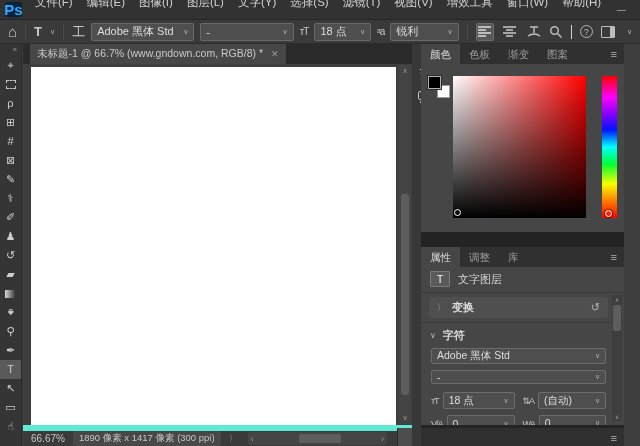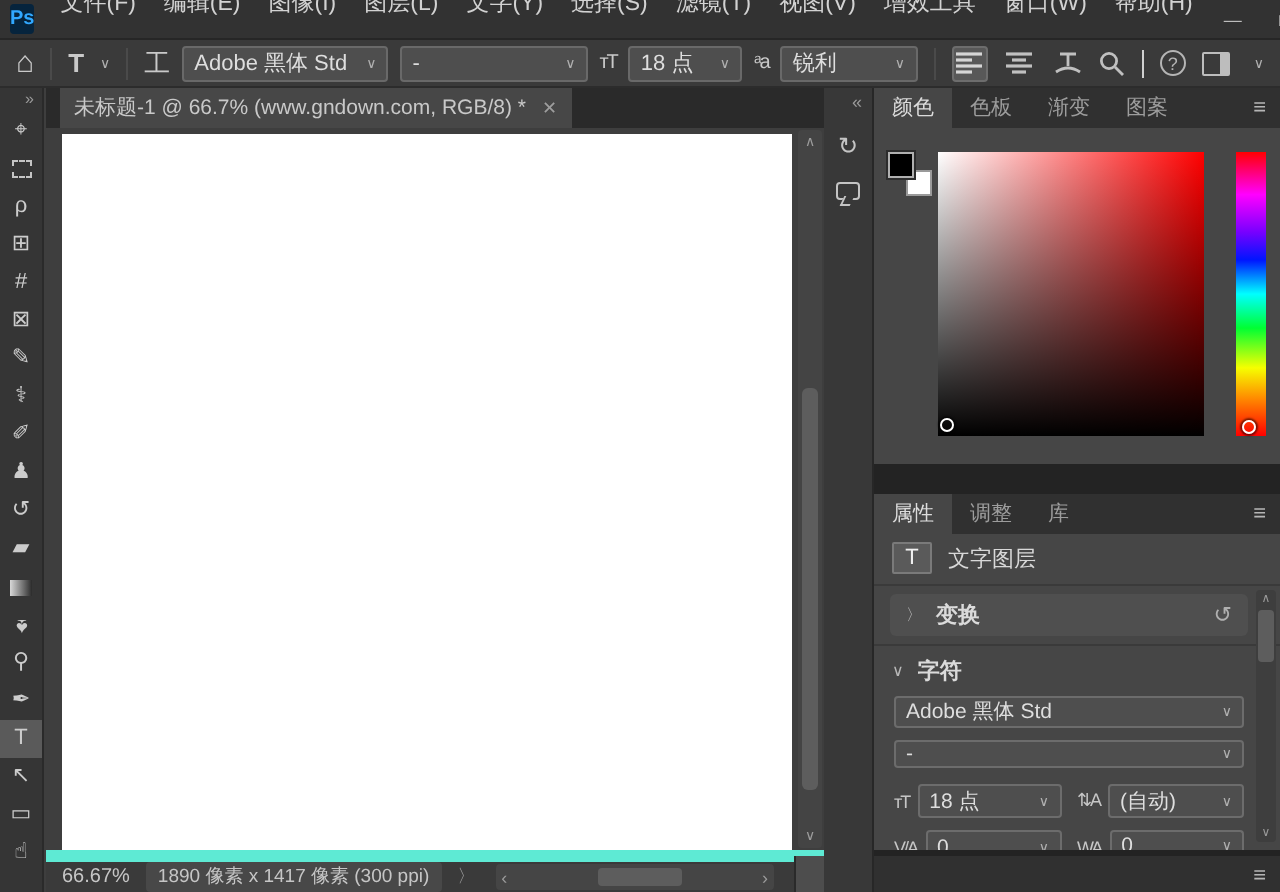--- a/index.html
+++ b/index.html
@@ -1,21 +1,21 @@
 <!DOCTYPE html>
 <html><head>
 <meta charset="utf-8">
 <style>
   html,body{margin:0;padding:0;background:#222;}
   *{box-sizing:border-box;font-family:"Liberation Sans","DejaVu Sans",sans-serif;user-select:none;}
   #app{position:relative;width:640px;height:446px;background:#3e3e3e;overflow:hidden;color:#d4d4d4;}
 
   
   #menubar{position:absolute;left:0;top:0;width:640px;height:20px;background:#323232;display:flex;align-items:center;border-bottom:1px solid #262626;}
-  .ps-logo{width:17px;height:15px;margin:0 6px 0 5px;background:#06243d;color:#31a8ff;font-size:10px;font-weight:bold;display:flex;align-items:center;justify-content:center;border-radius:2px;}
+  .ps-logo{width:17px;height:15px;margin:0 6px 0 5px;background:#06243d;color:#31a8ff;font-size:15px;font-weight:bold;display:flex;align-items:center;justify-content:center;border-radius:2px;}
   .menus{display:flex;height:36px;}
   .menu-item{padding:0 7px;font-size:11.5px;line-height:20px;color:#d2d2d2;white-space:nowrap;cursor:default;}
   .win-controls{margin-left:auto;display:flex;height:20px;}
   .win-btn{width:26px;text-align:center;font-size:9px;line-height:20px;color:#bdbdbd;}
 
   
   #optionsbar{position:absolute;left:0;top:20px;width:640px;height:24px;background:#3a3a3a;border-bottom:1px solid #2c2c2c;display:flex;align-items:center;padding:0 8px;gap:6px;}
   .vsep{width:1px;height:16px;background:#2b2b2b;border-right:1px solid #4a4a4a;margin:0 2px;}
   .ob-icon{color:#c9c9c9;font-size:13px;line-height:1;}
   .ob-home{font-size:15px;}
@@ -63,21 +63,21 @@
   #hscroll .thumb{position:absolute;left:37%;width:30%;top:2px;bottom:2px;background:#5d5d5d;border-radius:2px;}
   .grip{width:15px;height:21px;background:#4d4d4d;border-left:1px solid #2a2a2a;}
 
   #dockstrip{position:absolute;right:203px;top:44px;width:25px;bottom:0;background:#383838;border-right:1px solid #272727;}
   .collapse{display:block;text-align:right;padding:2px 5px 4px 0;font-size:9px;color:#9c9c9c;}
   .dock-btn{width:19px;height:18px;margin:4px auto 0 auto;display:flex;align-items:center;justify-content:center;color:#c4c4c4;font-size:12px;border-radius:2px;}
   .bubble-shape{width:12px;height:9px;border:1px solid #c4c4c4;border-radius:2px;position:relative;}
   .bubble-shape::after{content:"";position:absolute;left:2px;bottom:-4px;width:4px;height:4px;border-left:1px solid #c4c4c4;border-bottom:1px solid #c4c4c4;background:#383838;transform:skewX(-25deg);}
 
   
-  #panels{position:absolute;right:0;top:44px;width:203px;bottom:0;background:#232323;display:flex;flex-direction:column;gap:3px;}
+  #panels{position:absolute;right:16px;top:44px;width:203px;bottom:0;background:#232323;display:flex;flex-direction:column;gap:3px;}
   .panel{background:#464646;display:flex;flex-direction:column;position:relative;overflow:hidden;}
   #color-panel{height:188px;} #props-panel{height:178px;margin-top:12px;} #layers-panel{flex:1;}
   .ptabrow{height:20px;background:#303030;display:flex;align-items:stretch;flex-shrink:0;}
   .ptabs{display:flex;}
   .ptab{padding:0 9px;font-size:10.5px;line-height:20px;color:#9d9d9d;white-space:nowrap;}
   .ptab.active{background:#464646;color:#dcdcdc;}
   .pmenu{margin-left:auto;color:#b5b5b5;font-size:11px;line-height:20px;padding-right:7px;}
 
   .color-body{position:relative;flex:1;}
   .fgbg{position:absolute;left:7px;top:12px;width:26px;height:26px;}

